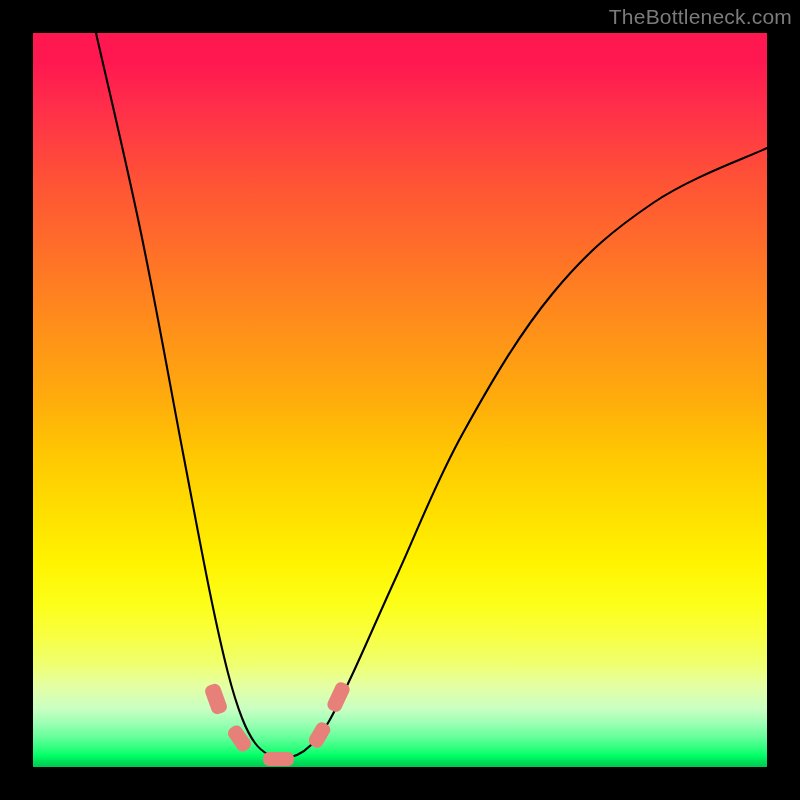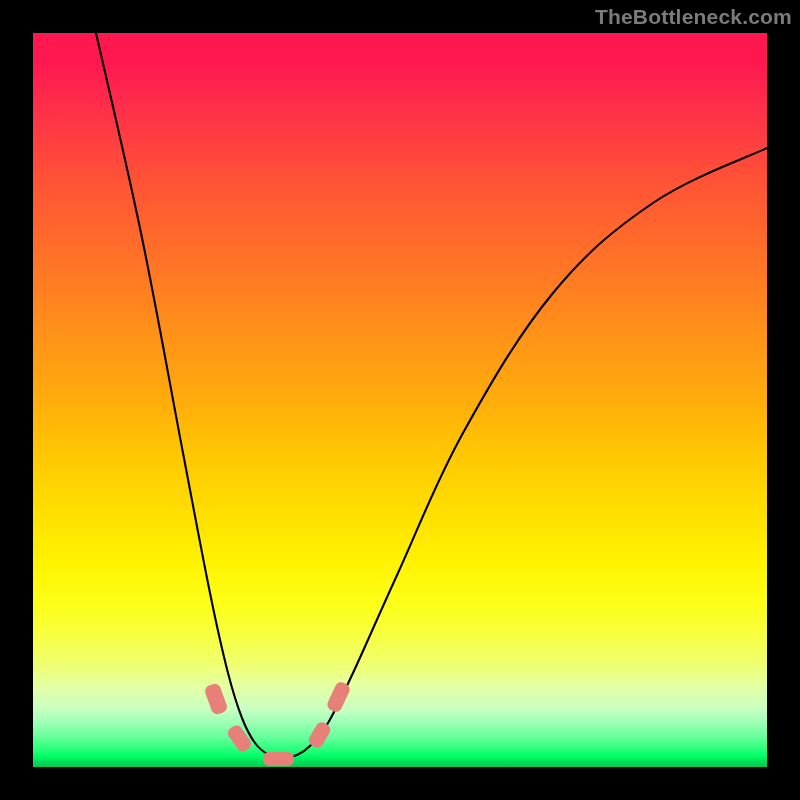--- a/index.html
+++ b/index.html
@@ -43,21 +43,21 @@
     overflow: visible;
   }
   .watermark {
     position: absolute;
     right: 8px;
     top: 5px;
     font-family: Arial, Helvetica, sans-serif;
     font-size: 21px;
     color: #7b7b7b;
     letter-spacing: 0.2px;
-    font-weight: 700;
+    font-weight: 400;
   }
   svg.curve {
     position: absolute;
     left: 0;
     top: 0;
     width: 734px;
     height: 734px;
     overflow: visible;
   }
   .blob {

